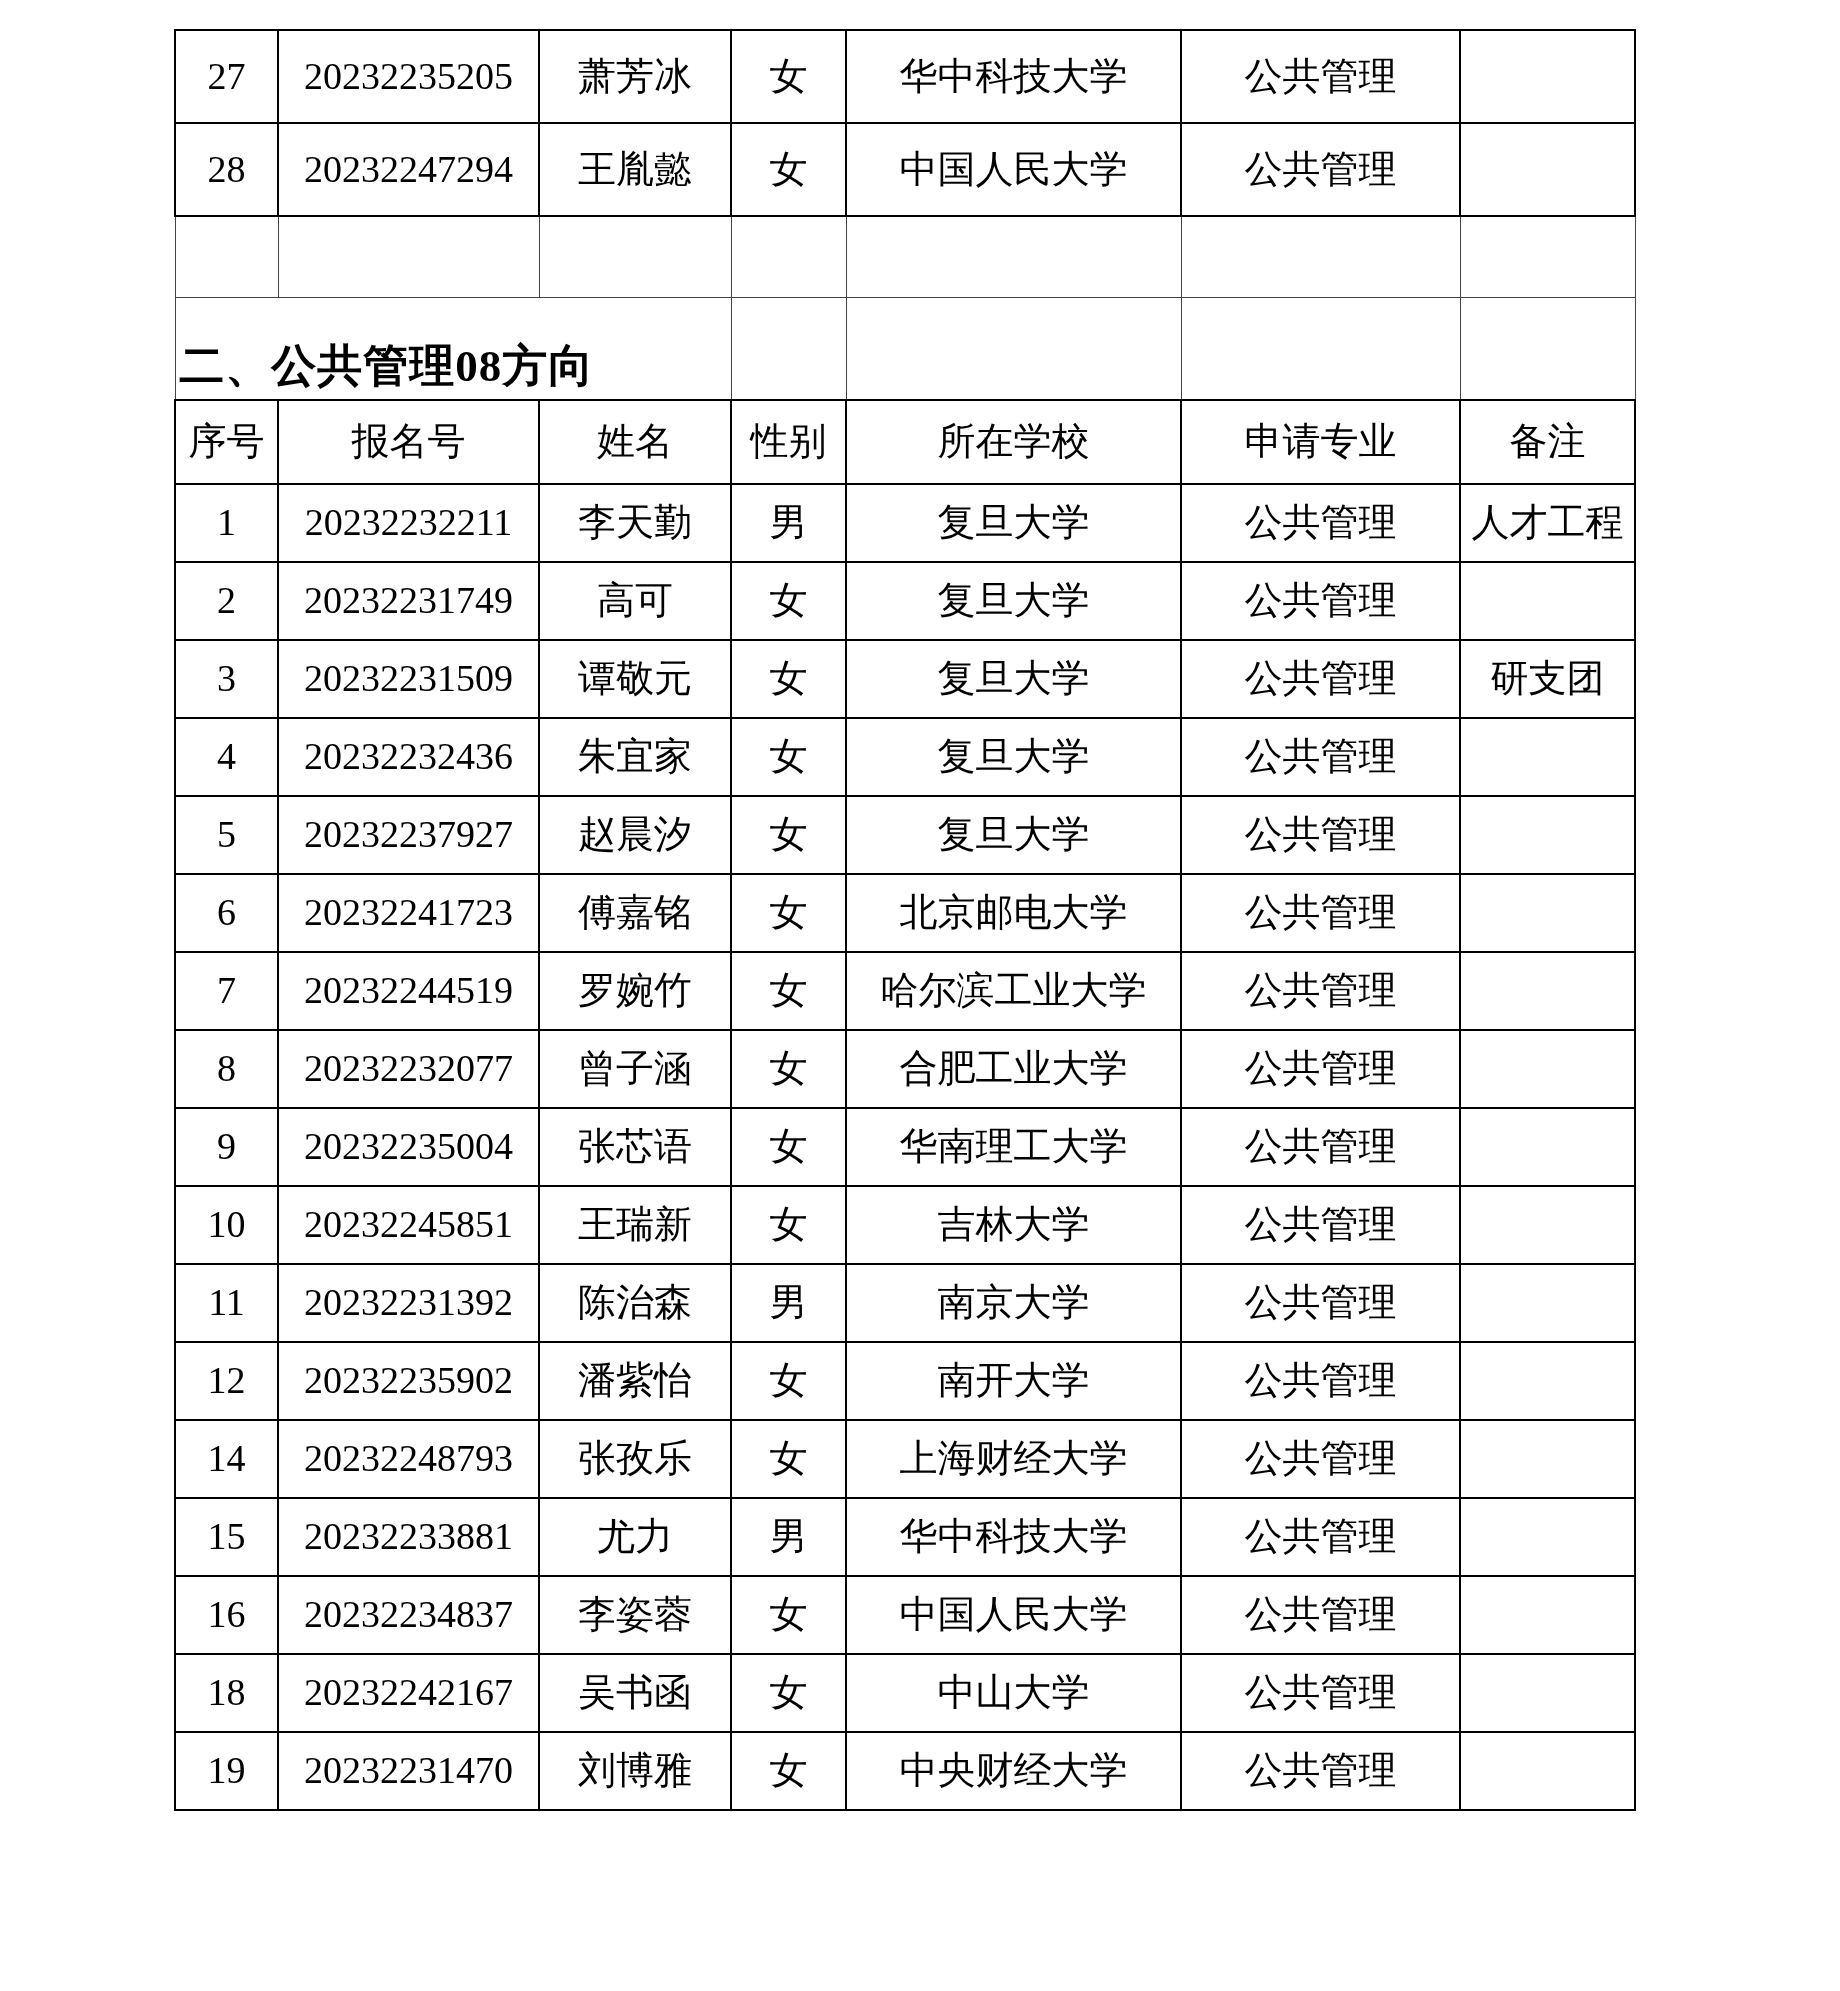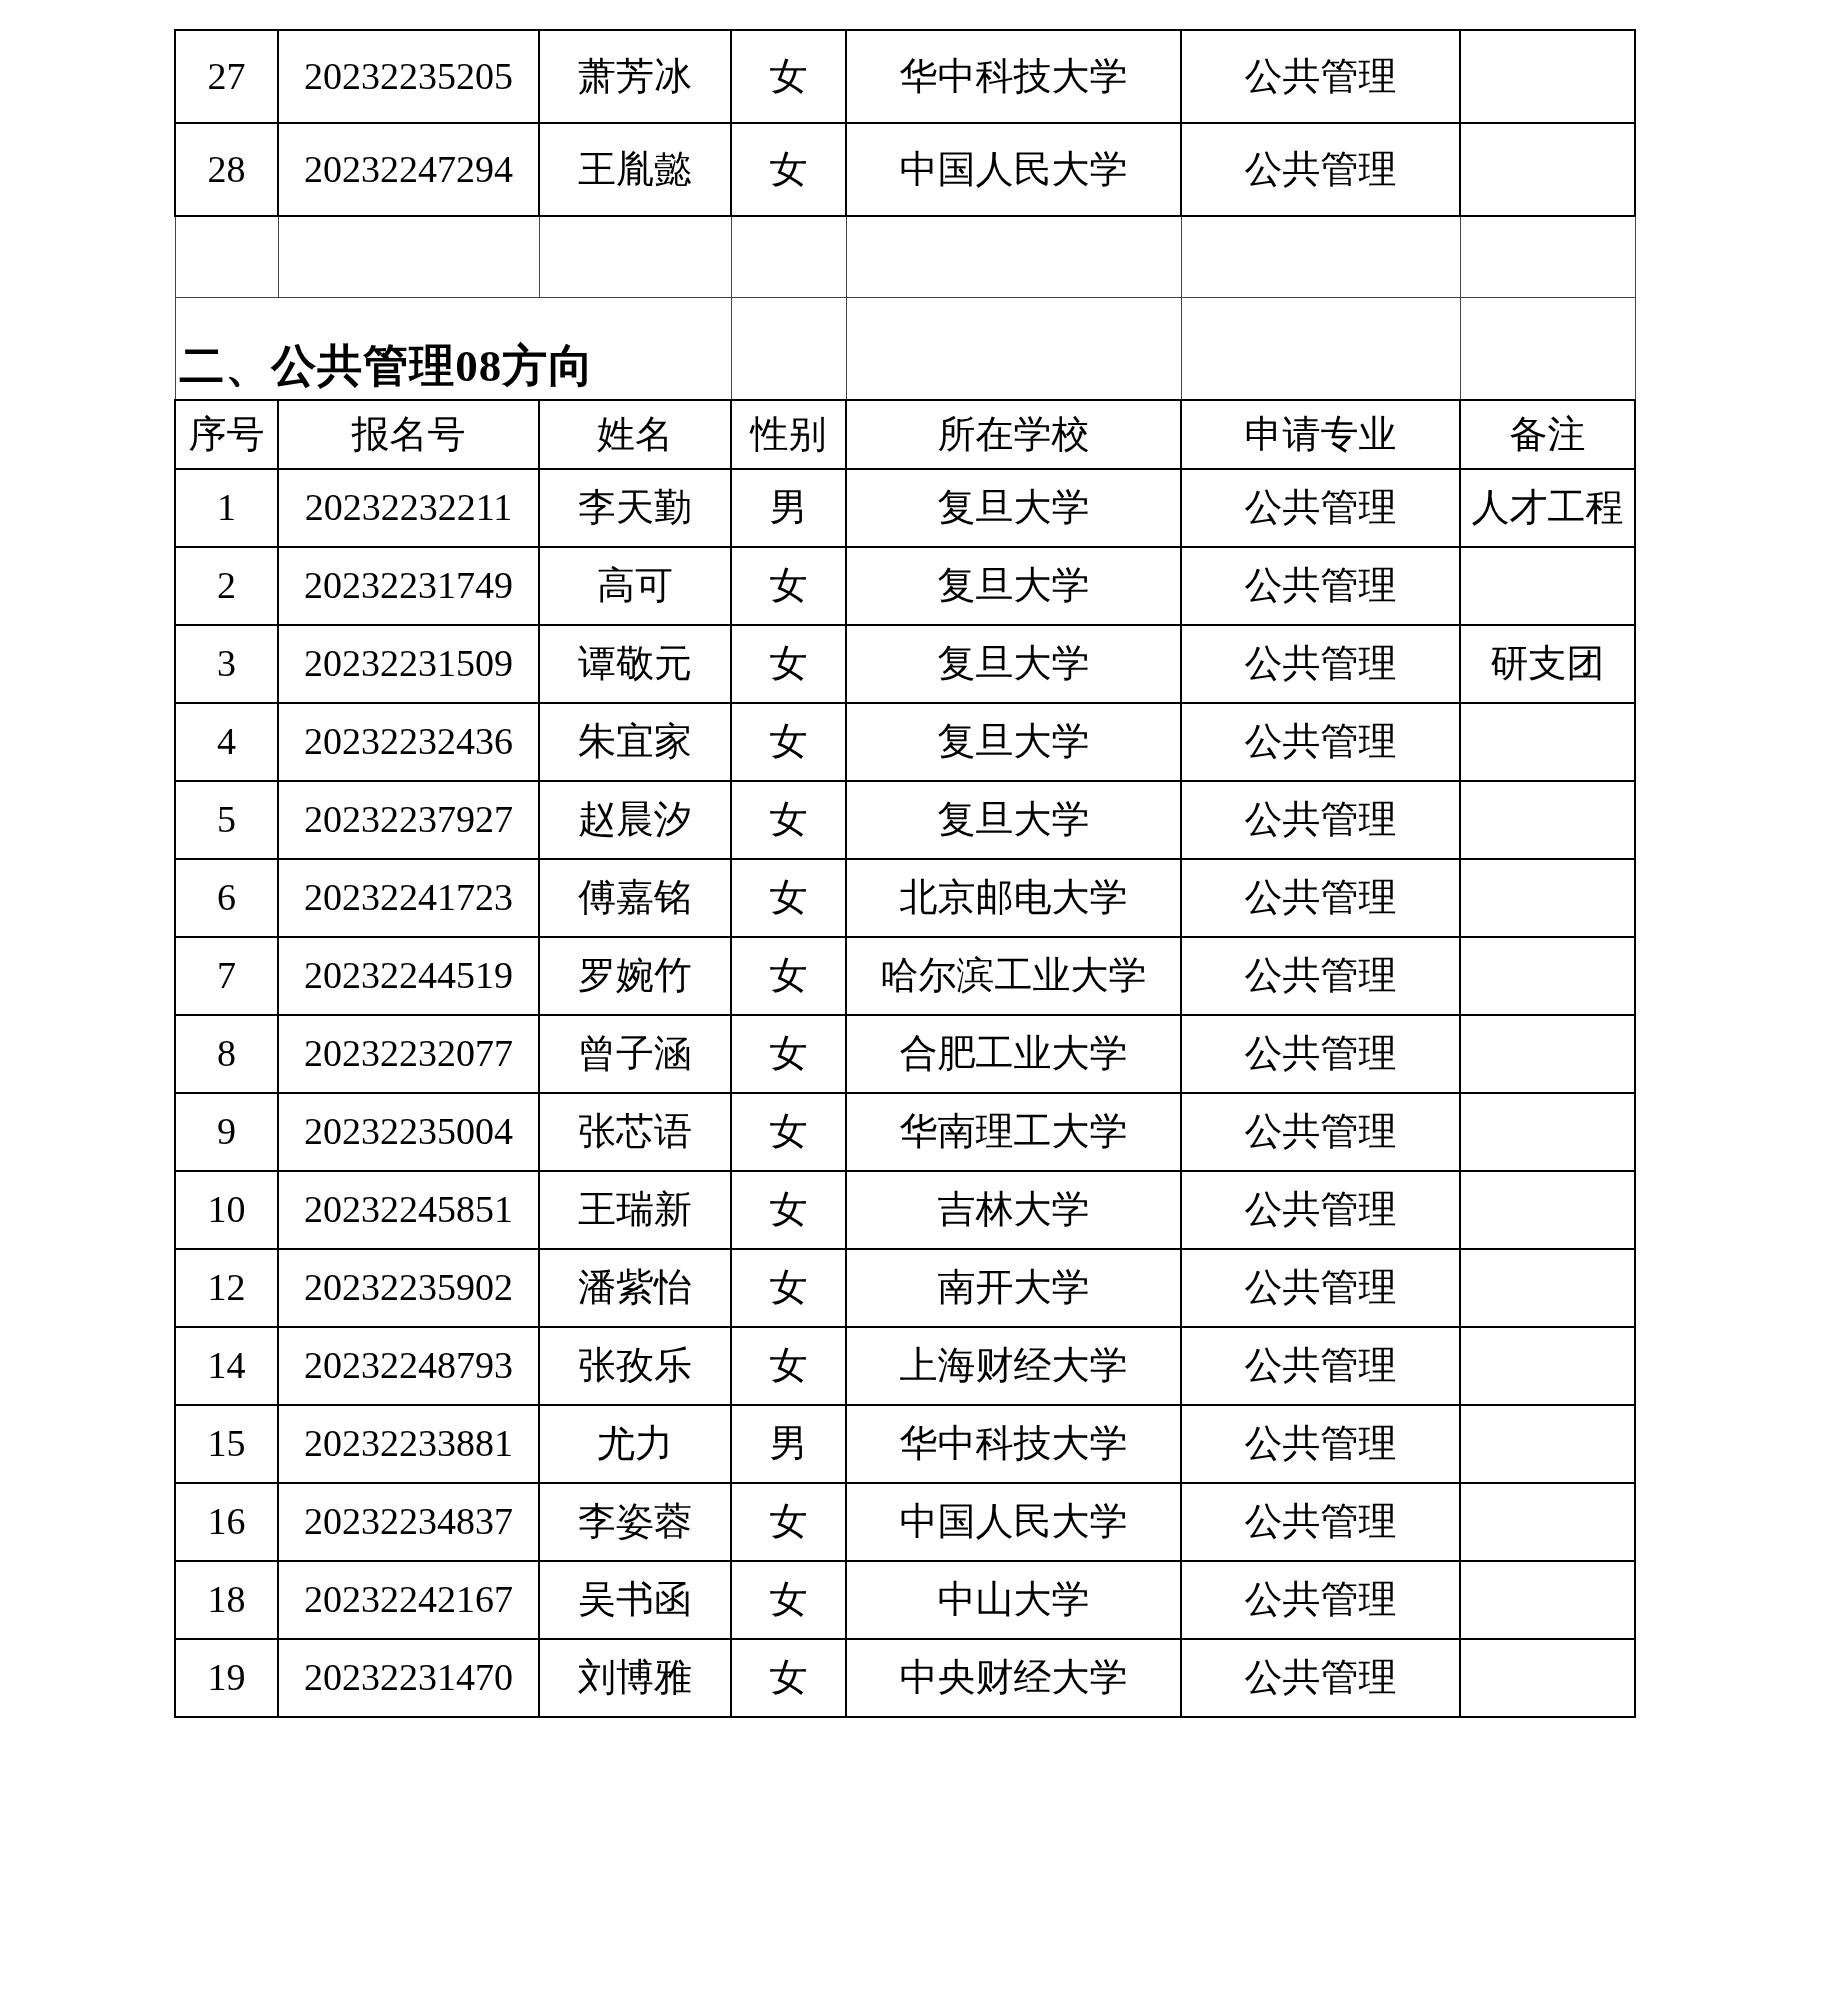--- a/index.html
+++ b/index.html
@@ -38,21 +38,21 @@
   tr.tail td, tr.header td, tr.data td {
     border: 2.9px solid #000000;
   }
   
   tr.spacer td, tr.section td {
     border: 1px solid #444444;
   }
   tr.tail   { height: 93px; }
   tr.spacer { height: 81px; }
   tr.section{ height: 103px; }
-  tr.header { height: 69px; }
+  tr.header { height: 84px; }
   tr.data   { height: 78px; }
   td.section-title {
     text-align: left;
     vertical-align: bottom;
     font-weight: bold;
     font-size: 45px;
     padding: 0 0 7.6px 3.8px;
     letter-spacing: 1px;
   }
 </style>
@@ -198,20 +198,29 @@
         <tr class="data">
           <td>10</td>
           <td>20232245851</td>
           <td>王瑞新</td>
           <td>女</td>
           <td>吉林大学</td>
           <td>公共管理</td>
           <td></td>
         </tr>
         <tr class="data">
+          <td>11</td>
+          <td>20232231392</td>
+          <td>陈治森</td>
+          <td>男</td>
+          <td>南京大学</td>
+          <td>公共管理</td>
+          <td></td>
+        </tr>
+        <tr class="data">
           <td>12</td>
           <td>20232235902</td>
           <td>潘紫怡</td>
           <td>女</td>
           <td>南开大学</td>
           <td>公共管理</td>
           <td></td>
         </tr>
         <tr class="data">
           <td>14</td>

